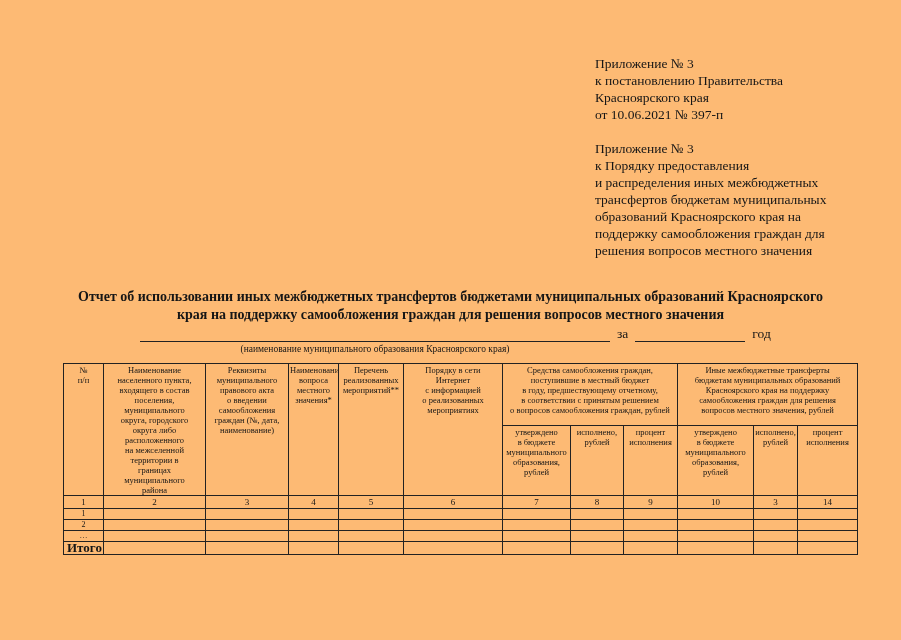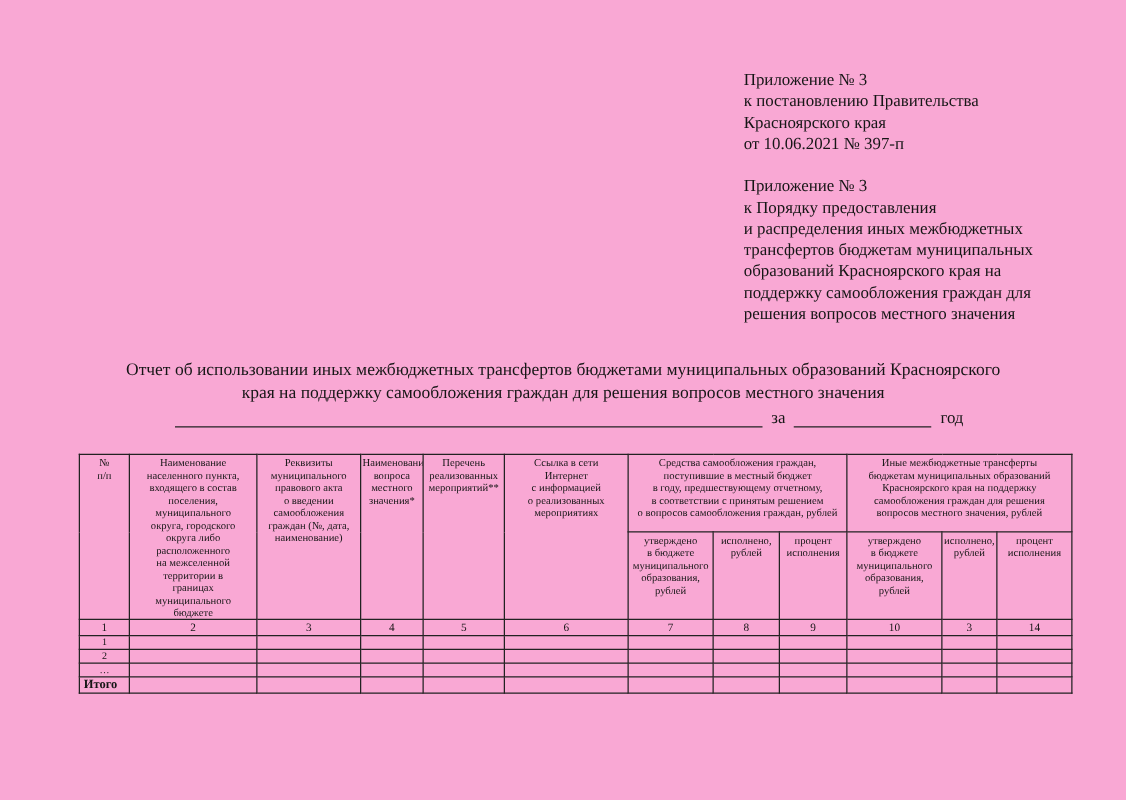--- a/index.html
+++ b/index.html
@@ -1,33 +1,33 @@
 <!DOCTYPE html>
 <html><head>
 <meta charset="utf-8">
 <style>
   html,body { margin:0; padding:0; background:#e8e8e8; }
   .page {
     position:relative;
     width:901px; height:640px;
-    background:#f9a8d4;
+    background:#fdba74;
     font-family:"Liberation Serif", serif;
     color:#161616;
     overflow:hidden;
   }
   .appendix {
     position:absolute; left:595px;
     font-size:13.5px; line-height:17px;
     white-space:pre-line;
   }
   .appendix-1 { top:55px; }
   .appendix-2 { top:140px; }
   .title {
     position:absolute; top:288px; left:0; width:901px;
-    text-align:center; font-weight:normal;
+    text-align:center; font-weight:bold;
     font-size:14px; line-height:18px;
     white-space:pre-line;
   }
   .blank-row {
     position:absolute; top:326px; left:140px;
     display:flex; align-items:flex-end;
     font-size:13.5px; line-height:16px;
   }
   .ul { display:inline-block; border-bottom:1.2px solid #222; height:14px; }
   .ul-long { width:470px; }
@@ -59,21 +59,21 @@
   tr.num-row td {
     height:12px; padding:0;
     font-size:9px; text-align:center; line-height:12px;
   }
   tr.data-row td {
     height:10px; padding:0;
     font-size:8px; text-align:center; line-height:10px;
   }
   tr.total-row td {
     height:12px; padding:0 3px;
-    font-size:10px; line-height:12px;
+    font-size:13px; line-height:12px;
   }
   tr.total-row td.total-cell { font-weight:bold; text-align:left; }
 </style>
 </head>
 <body>
 
 <div class="page">
 
   <div class="appendix appendix-1">Приложение № 3
 к постановлению Правительства
@@ -91,20 +91,21 @@
   <div class="title">Отчет об использовании иных межбюджетных трансфертов бюджетами муниципальных образований Красноярского
 края  на поддержку самообложения граждан для решения вопросов местного значения</div>
 
   <div class="blank-row">
     <span class="ul ul-long"></span>
     <span class="blank-label">за</span>
     <span class="ul ul-short"></span>
     <span class="blank-label">год</span>
   </div>
 
+  <div class="caption">(наименование муниципального образования Красноярского края)</div>
 
   <table class="doc-table">
     <colgroup>
       <col style="width:40px">
         <col style="width:102px">
         <col style="width:83px">
       <col style="width:50px">
         <col style="width:65px">
         <col style="width:99px">
       <col style="width:68px">
@@ -123,36 +124,36 @@
 входящего в состав
 поселения,
 муниципального
 округа, городского
 округа либо
 расположенного
 на межселенной
 территории в
 границах
 муниципального
-бюджете</th>
+района</th>
         <th rowspan="2">Реквизиты
 муниципального
 правового акта
 о введении
 самообложения
 граждан (№, дата,
 наименование)</th>
         <th rowspan="2">Наименование
 вопроса
 местного
 значения*</th>
         <th rowspan="2">Перечень
 реализованных
 мероприятий**</th>
-        <th rowspan="2">Ссылка в сети
+        <th rowspan="2">Порядку в сети
 Интернет
 с информацией
 о реализованных
 мероприятиях</th>
         <th colspan="3">Средства самообложения граждан,
 поступившие в местный бюджет
 в году, предшествующему отчетному,
 в соответствии с принятым решением
 о вопросов самообложения граждан, рублей</th>
         <th colspan="3">Иные межбюджетные трансферты

